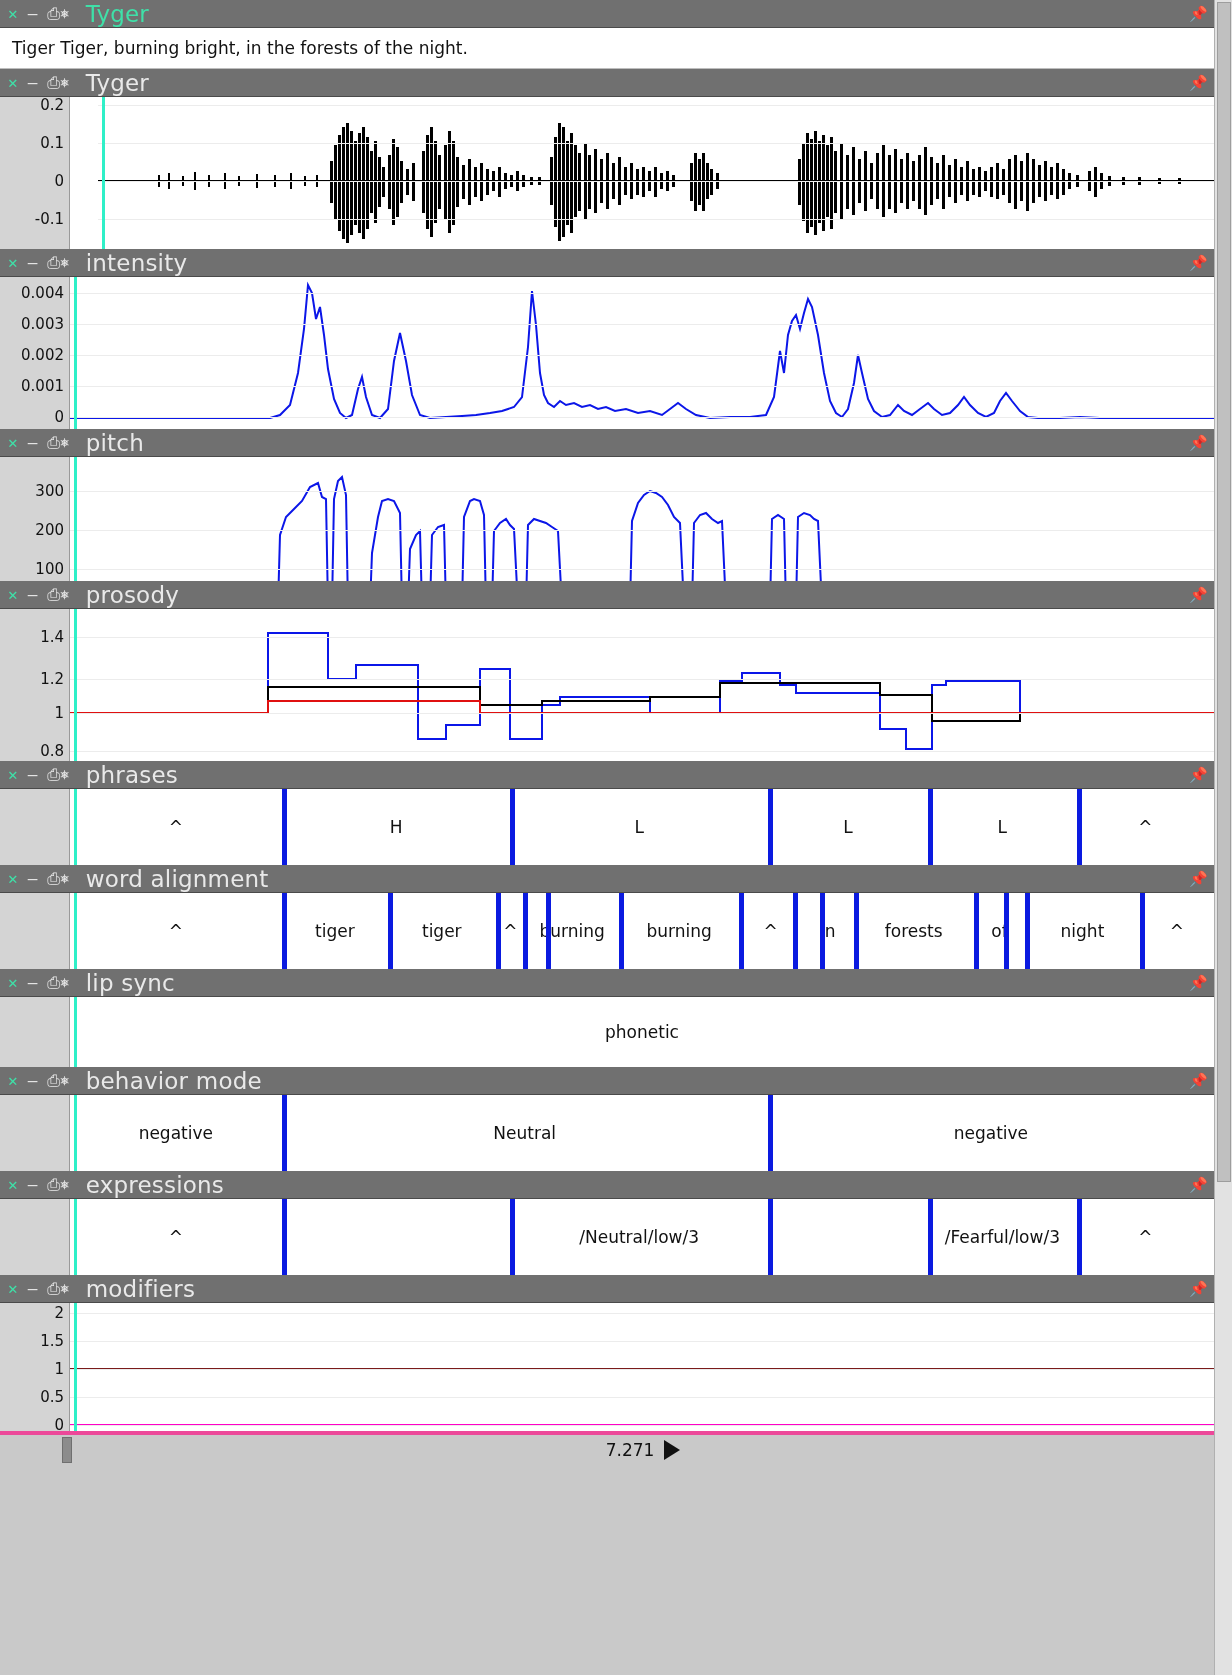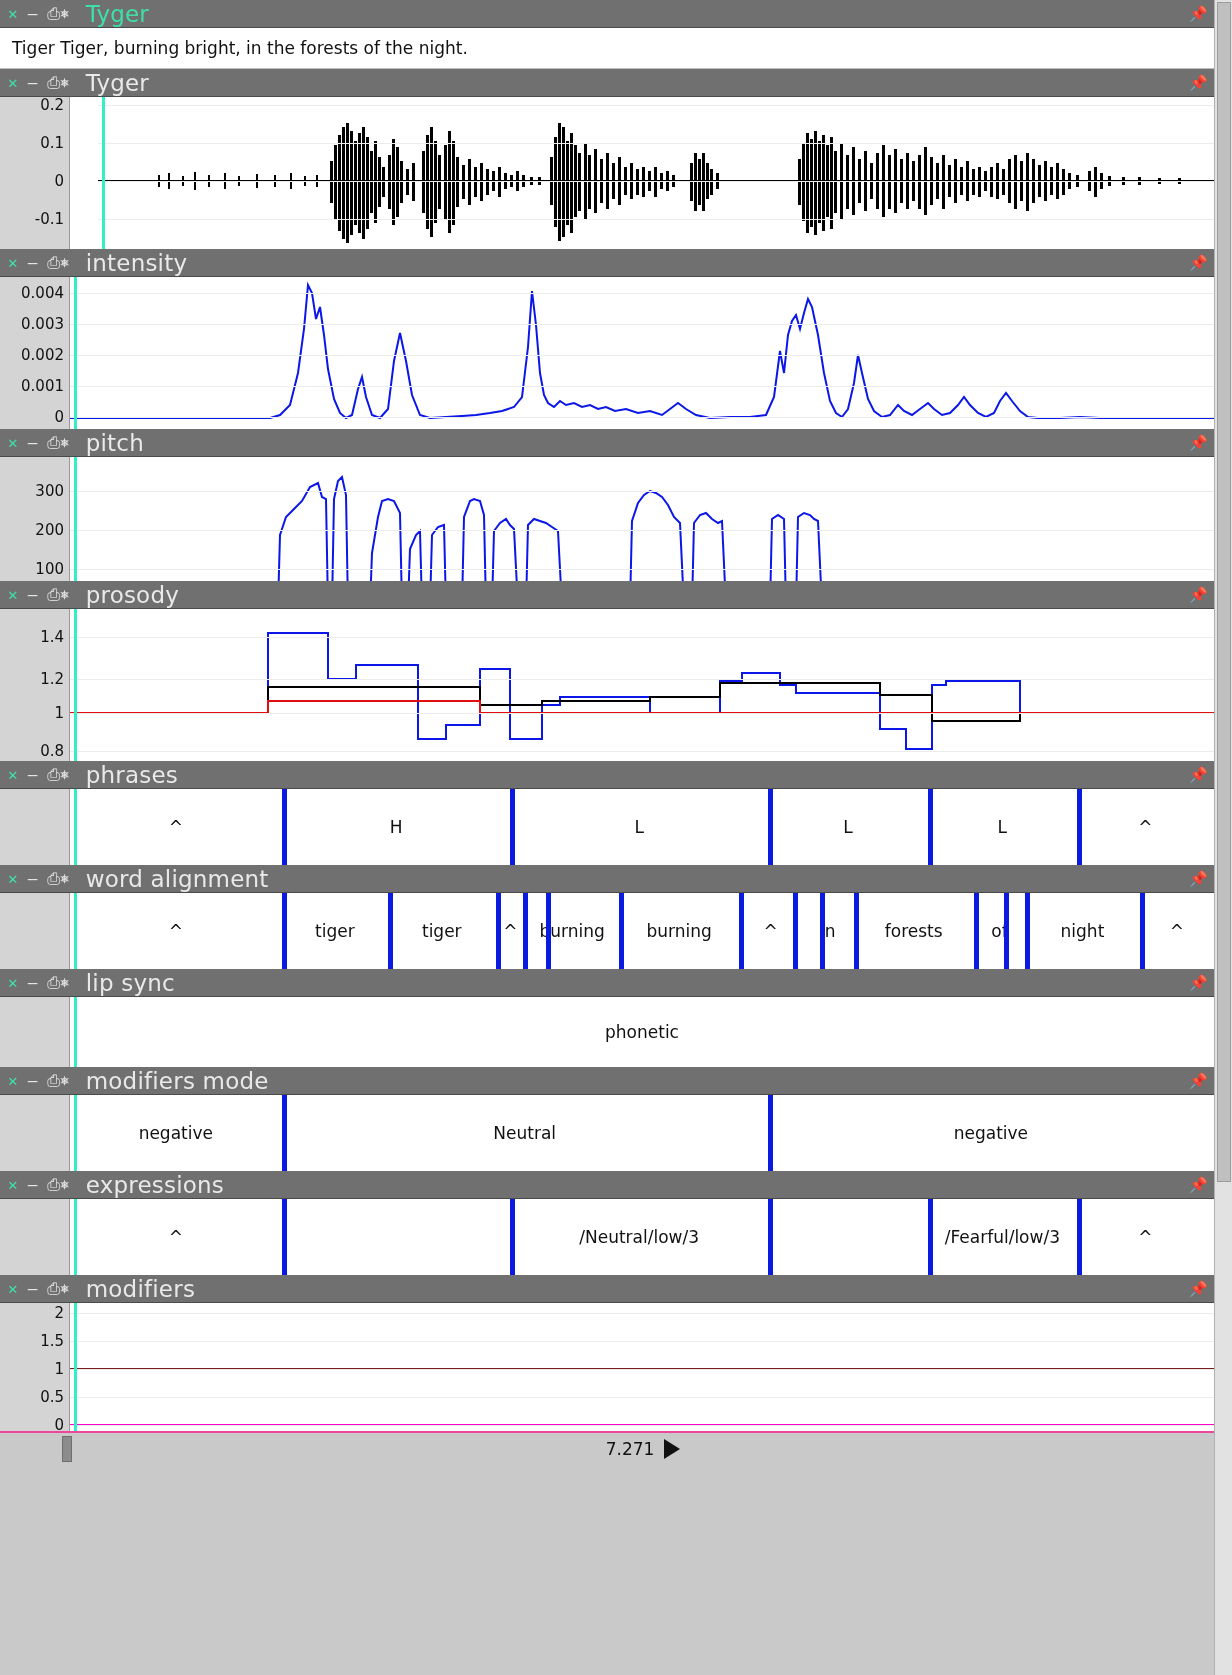--- a/index.html
+++ b/index.html
@@ -132,21 +132,21 @@
     color: #111;
     padding: 10px 12px;
     flex: 0 0 auto;
     border-bottom: 1px solid #bdbdbd;
   }
 
   
   .transport {
     flex: 0 0 34px;
     background: #c9c9c9;
-    border-top: 2px solid #ec4899;
+    border-top: 4px solid #ec4899;
     display: flex;
     align-items: center;
     position: relative;
   }
   .transport .scroll-handle {
     width: 10px; height: 26px;
     background: #8c8c8c;
     margin-left: 62px;
     border: 1px solid #6f6f6f;
   }
@@ -569,21 +569,21 @@
           <div class="seg" style="left:0%;width:100%">phonetic</div>
         </div>
       </div>
     </div>
 
     <div class="track">
       <div class="panel-head">
         <span class="btn close">✕</span>
         <span class="btn min">—</span>
         <span class="btn max">⎙⎈</span>
-        <span class="title">modifiers mode</span>
+        <span class="title">behavior mode</span>
         <span class="pin">📌</span>
       </div>
       <div class="track-body" style="height:76px;">
         <div class="lane-pad"></div>
         <div class="lane">
           <div class="cursor" style="left:4px"></div>
           <div class="seg" style="left:0%;width:18.5%">negative</div>
           <div class="seg" style="left:18.5%;width:42.5%">Neutral</div>
           <div class="seg" style="left:61%;width:39%">negative</div>
           <div class="bound" style="left:18.5%"></div>

